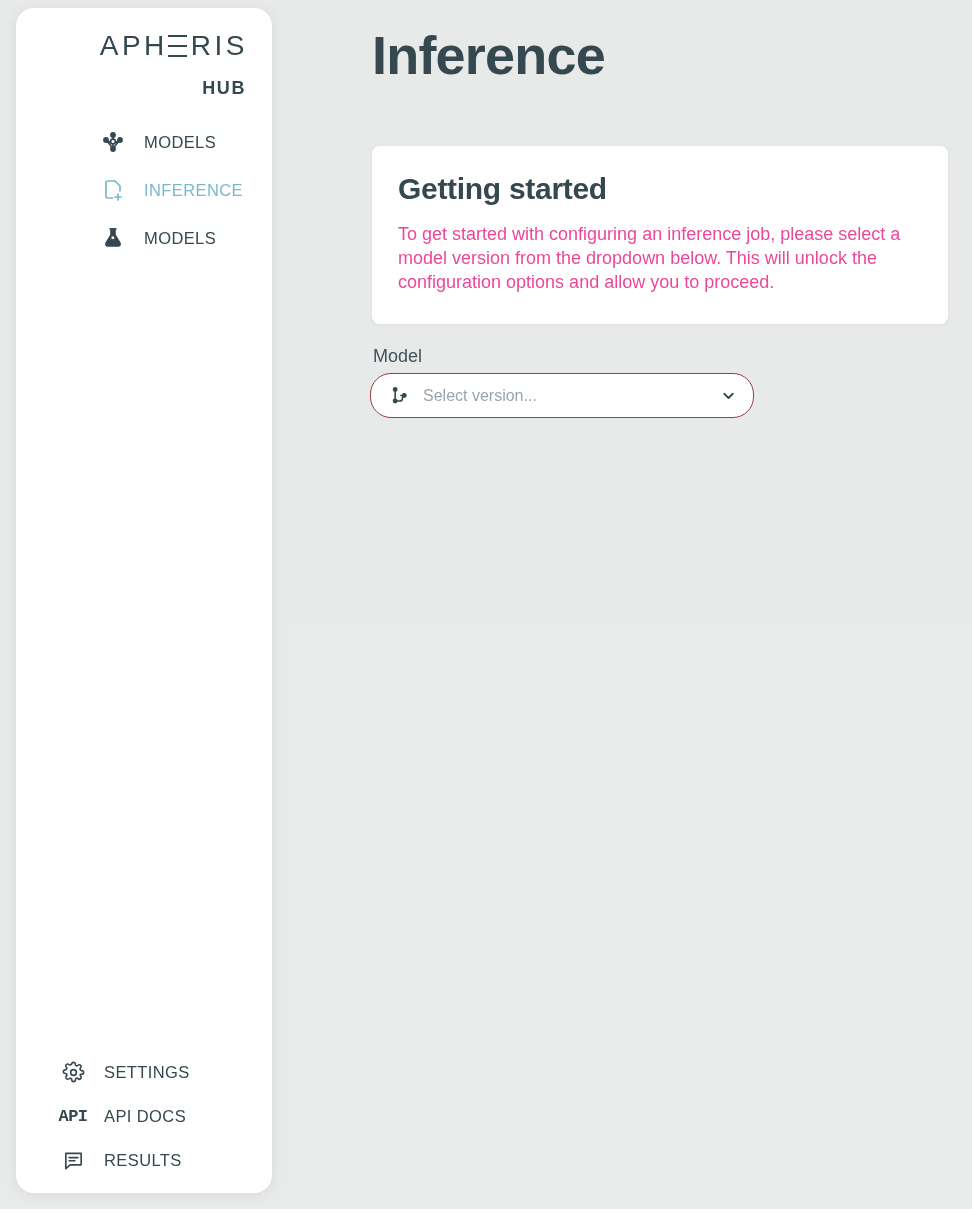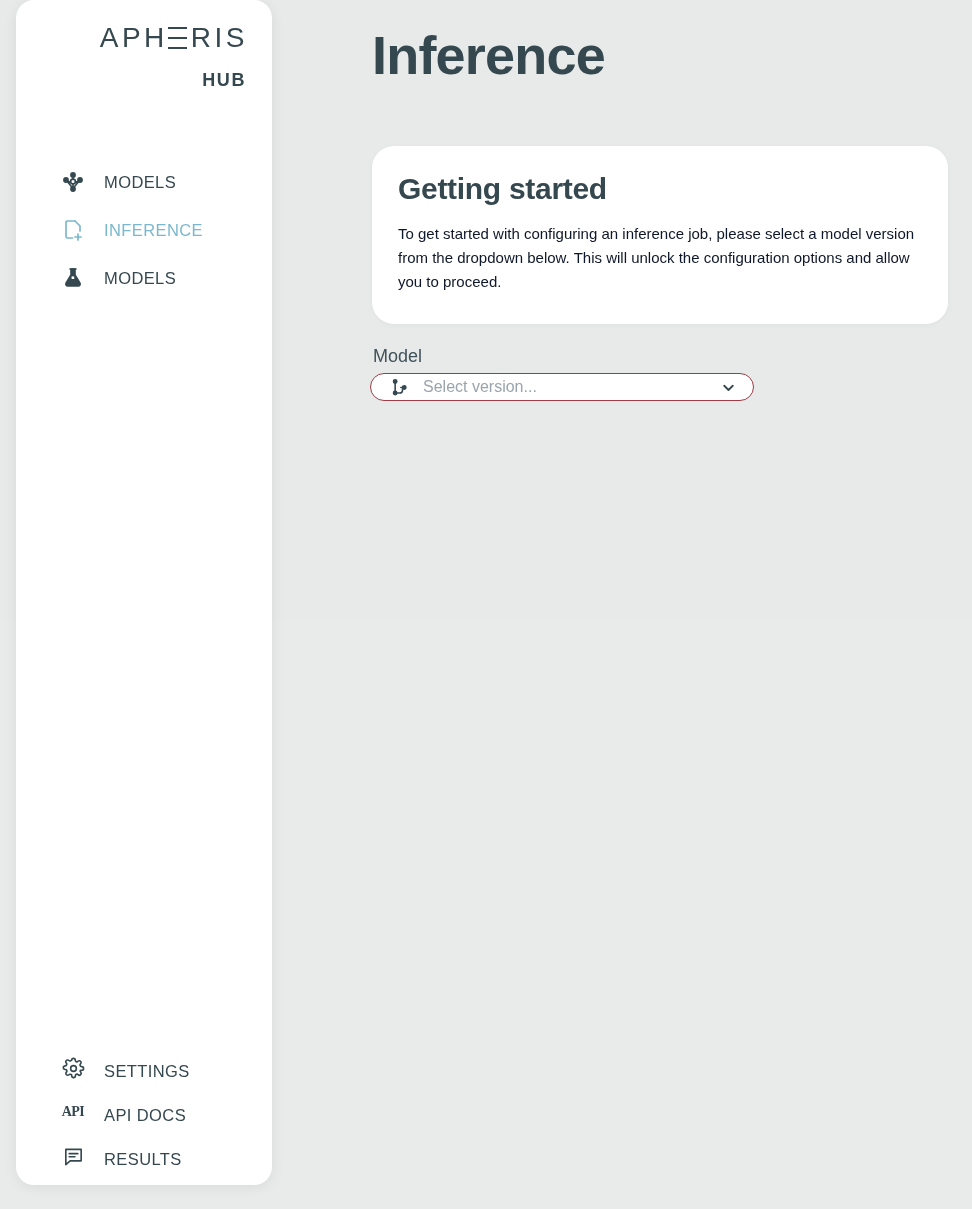--- a/index.html
+++ b/index.html
@@ -31,21 +31,21 @@
     top: 620px;
     width: 684px;
     height: 589px;
     background: #e9ebeb;
   }
 
   
   .sidebar {
     position: absolute;
     left: 16px;
-    top: 0;
+    top: 8px;
     width: 256px;
     height: 1185px;
     background: #ffffff;
     border-radius: 18px;
     box-shadow: 0 2px 14px rgba(0,0,0,0.07);
     display: flex;
     flex-direction: column;
   }
 
   .logo-block {
@@ -80,21 +80,21 @@
   }
   .logo-sub {
     font-size: 18px;
     font-weight: bold;
     letter-spacing: 1.6px;
     color: #35484f;
     margin-top: 18px;
     margin-right: 2px;
   }
 
-  .nav-top { margin-top: 74px; }
+  .nav-top { margin-top: 26px; padding-left: 40px; }
 
   .nav-item {
     display: flex;
     align-items: center;
     height: 34px;
     padding-left: 44px;
     margin-bottom: 14px;
     cursor: pointer;
     text-decoration: none;
   }
@@ -111,26 +111,26 @@
     font-size: 16.5px;
     letter-spacing: 0.4px;
     color: #35484f;
     white-space: nowrap;
   }
   .nav-item.active .nav-label { color: #7bb8cd; }
 
   .nav-spacer { flex: 1 1 auto; }
 
   .nav-bottom { margin-bottom: 16px; }
-  .nav-bottom .nav-item { margin-bottom: 10px; align-items: flex-end; }
+  .nav-bottom .nav-item { margin-bottom: 10px; }
   .nav-bottom .nav-item:last-child { margin-bottom: 0; }
 
   .api-text {
-    font-family: Liberation Serif, serif;
-    font-size: 14px;
+    font-family: Liberation Mono, monospace;
+    font-size: 17px;
     font-weight: bold;
     color: #35484f;
     letter-spacing: -0.5px;
   }
 
   
   .main {
     position: absolute;
     left: 288px;
     top: 0;
@@ -149,53 +149,53 @@
     letter-spacing: -0.8px;
     line-height: 1.1;
   }
 
   .card {
     position: absolute;
     left: 84px;
     top: 146px;
     width: 576px;
     background: #ffffff;
-    border-radius: 22px;
+    border-radius: 8px;
     padding: 26px 26px 30px 26px;
     box-shadow: 0 1px 5px rgba(0,0,0,0.04);
   }
   .card-title {
     font-size: 30px;
     font-weight: bold;
     color: #35484f;
     letter-spacing: -0.3px;
     margin-bottom: 16px;
   }
   .card-body {
-    font-size: 15px;
+    font-size: 18px;
     line-height: 24px;
-    color: #0f172a;
+    color: #ec4899;
   }
 
   .field {
     position: absolute;
     left: 82px;
     top: 346px;
     width: 384px;
   }
   .field-label {
     font-size: 18px;
     color: #41525a;
     margin-bottom: 6px;
     margin-left: 3px;
   }
   .select-control {
     display: flex;
     align-items: center;
-    height: 28px;
+    height: 45px;
     background: #ffffff;
     border: 1.5px solid #9d3b46;
     border-radius: 21px;
     padding: 0 16px 0 18px;
     cursor: pointer;
   }
   .select-leading-icon {
     width: 20px;
     height: 20px;
     flex: 0 0 20px;

